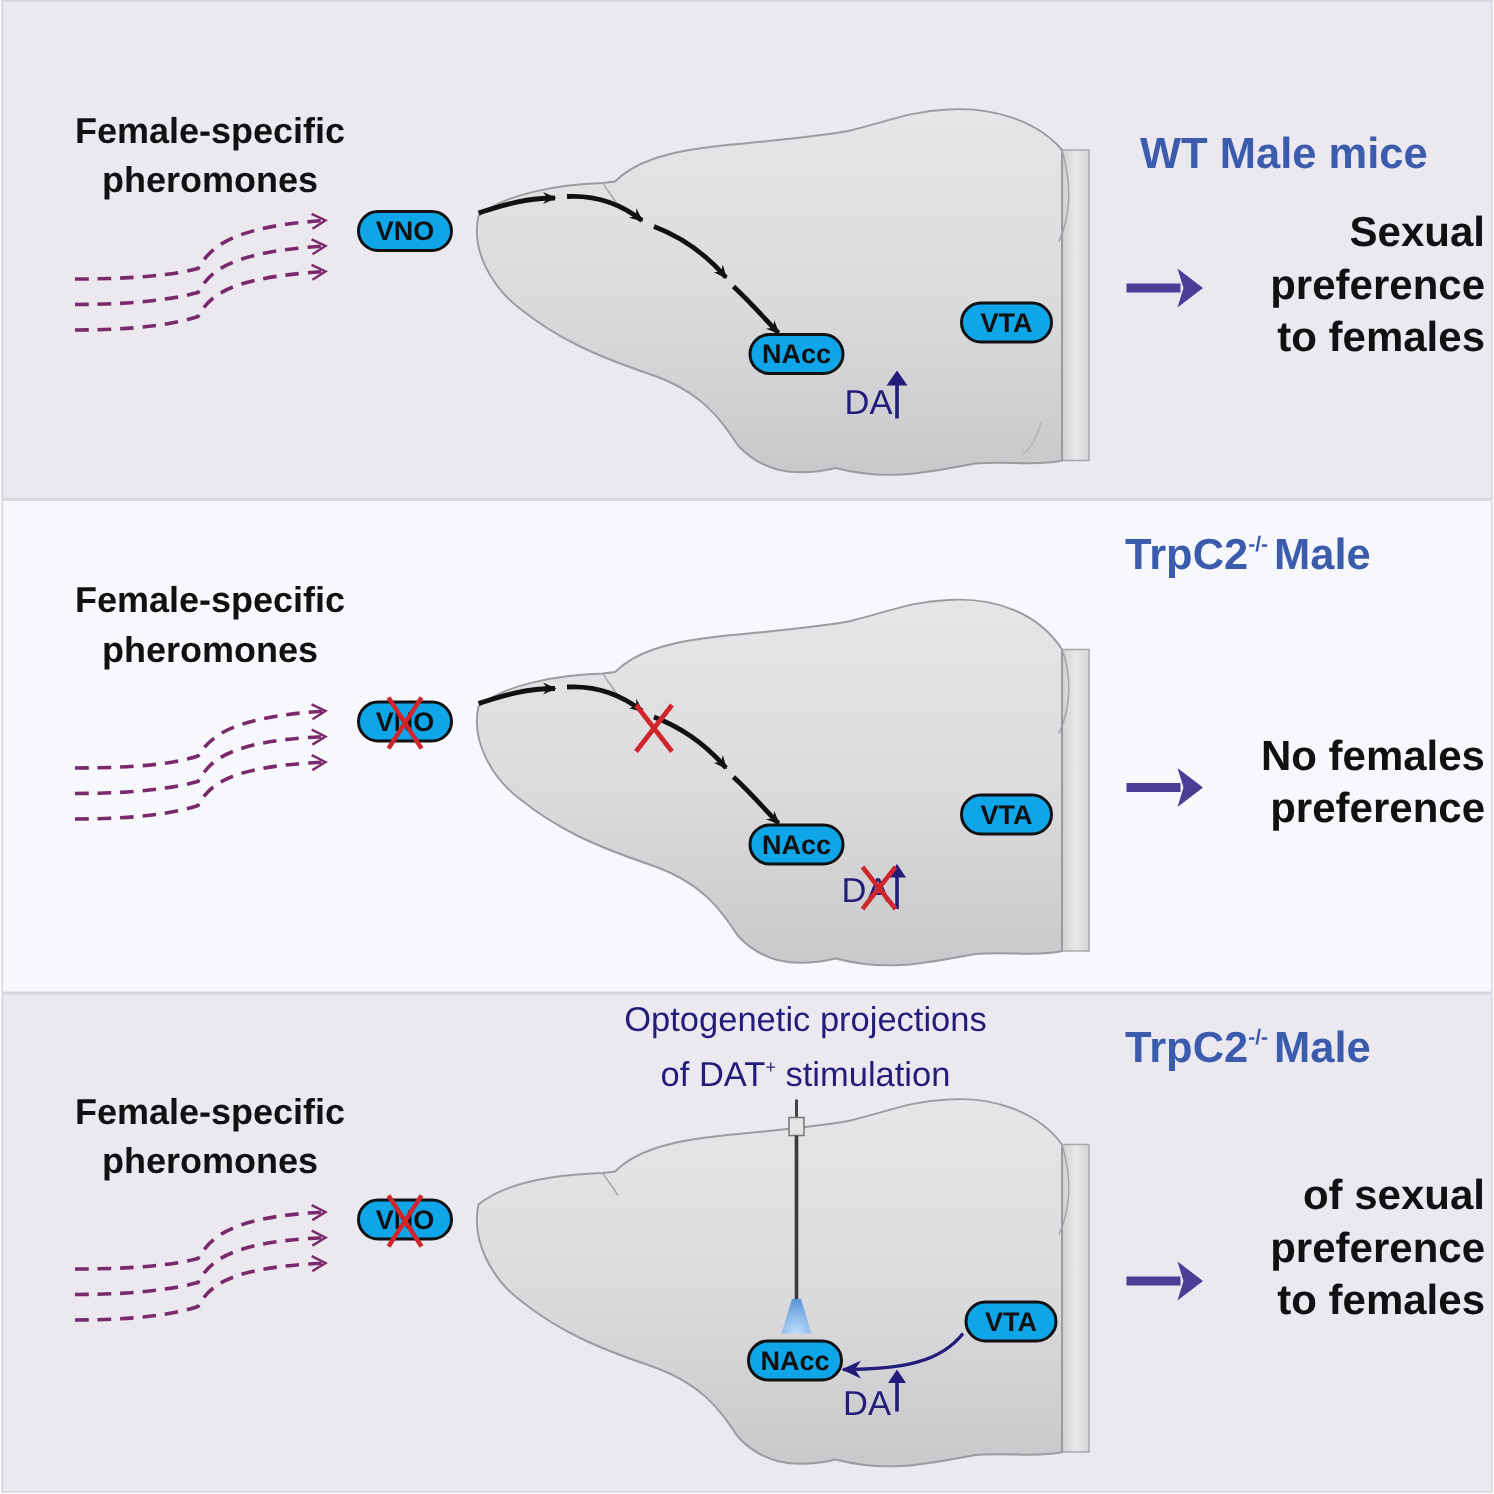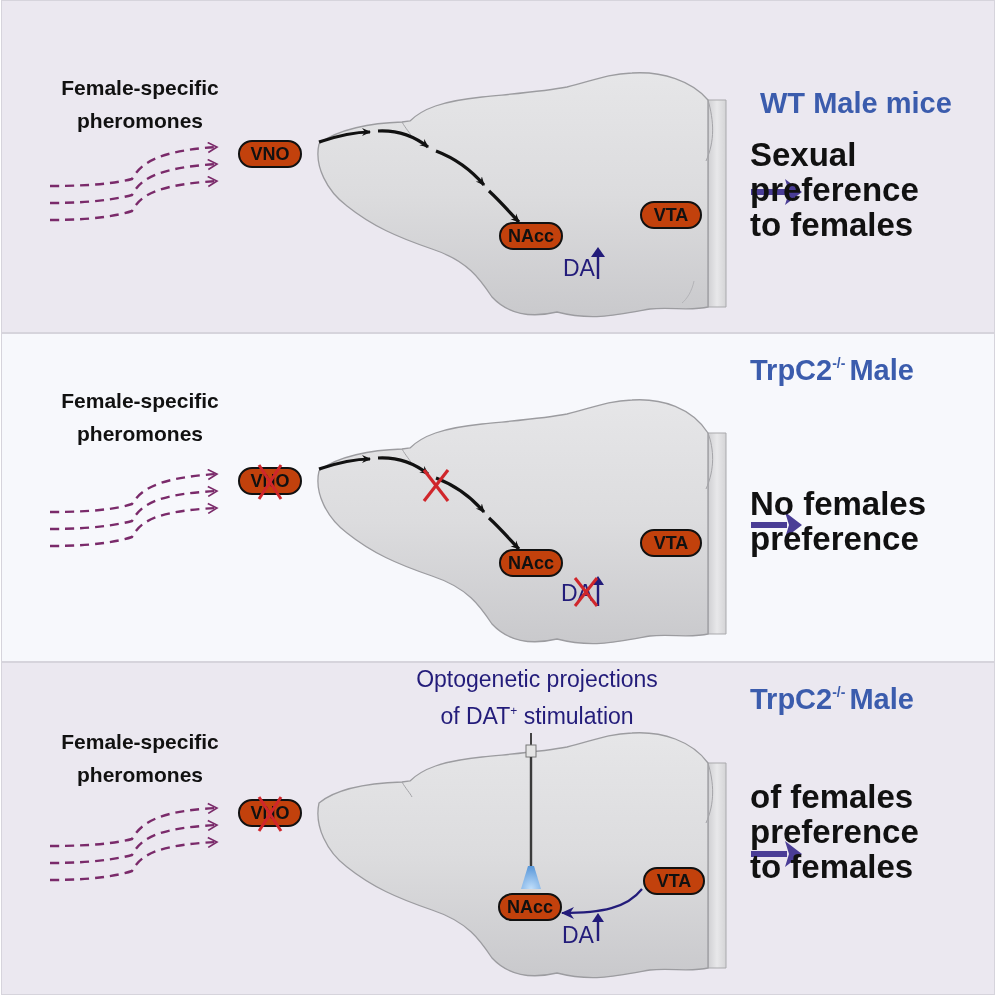--- a/index.html
+++ b/index.html
@@ -4,25 +4,25 @@
 <style>
   html, body { margin: 0; padding: 0; }
   body { width: 996px; height: 996px; background: #ffffff; position: relative; overflow: hidden;
          font-family: "Liberation Sans", "DejaVu Sans", sans-serif; }
   .panel { position: absolute; left: 1px; width: 994px; box-sizing: border-box; border: 1px solid #d6d4dc; }
   .panel svg { position: absolute; left: 0; top: 0; }
   #p1 { top: 0; height: 333px; background: #ebe8f0; }
   #p2 { top: 333px; height: 329px; background: #f7f8fc; }
   #p3 { top: 662px; height: 333px; background: #ebe8f0; }
   .lbl { position: absolute; font-weight: bold; color: #111; text-align: center; line-height: 1.2; }
-  .phero { left: 18px; width: 240px; font-size: 21px; line-height: 33px; }
+  .phero { left: 18px; width: 240px; font-size: 24px; line-height: 33px; }
   .title { position: absolute; font-weight: bold; color: #3b5cad; font-size: 29px; white-space: nowrap; text-align: center; }
   .title sup { font-size: 14px; vertical-align: 12px; margin-right: 4px; font-weight: bold; }
-  .outcome { position: absolute; font-weight: bold; color: #111; font-size: 33px; text-align: left; line-height: 35px; width: 240px; }
-  .pill { position: absolute; height: 24px; border: 2px solid #111; border-radius: 14px; background: #c2410c;
+  .outcome { position: absolute; font-weight: bold; color: #111; font-size: 28px; text-align: right; line-height: 35px; width: 240px; }
+  .pill { position: absolute; height: 24px; border: 2px solid #111; border-radius: 14px; background: #0ea5e9;
           font-weight: bold; font-size: 18px; line-height: 24px; text-align: center; color: #111; box-sizing: content-box; }
   .da { position: absolute; color: #231c7a; font-size: 23px; }
   .opto { position: absolute; left: 340px; width: 390px; text-align: center; color: #231c7a; font-size: 23px; line-height: 32px; }
   .opto sup { font-size: 12px; vertical-align: 9px; }
 </style>
 </head>
 <body>
 
 <div class="panel" id="p1">
   <svg width="994" height="333">
@@ -205,17 +205,17 @@
 
   <div class="opto" style="top:0px;">
     <div>Optogenetic projections</div>
     <div><span>of DAT</span><sup>+</sup><span> stimulation</span></div>
   </div>
 
   <div class="title" style="left:748px; top:20px;">
     <span>TrpC2</span><sup>-/-</sup><span>Male</span>
   </div>
   <div class="outcome" style="left:748px; top:116px;">
-    <div>of females</div>
+    <div>of sexual</div>
     <div>preference</div>
     <div>to females</div>
   </div>
 </div>
 
 </body></html>

